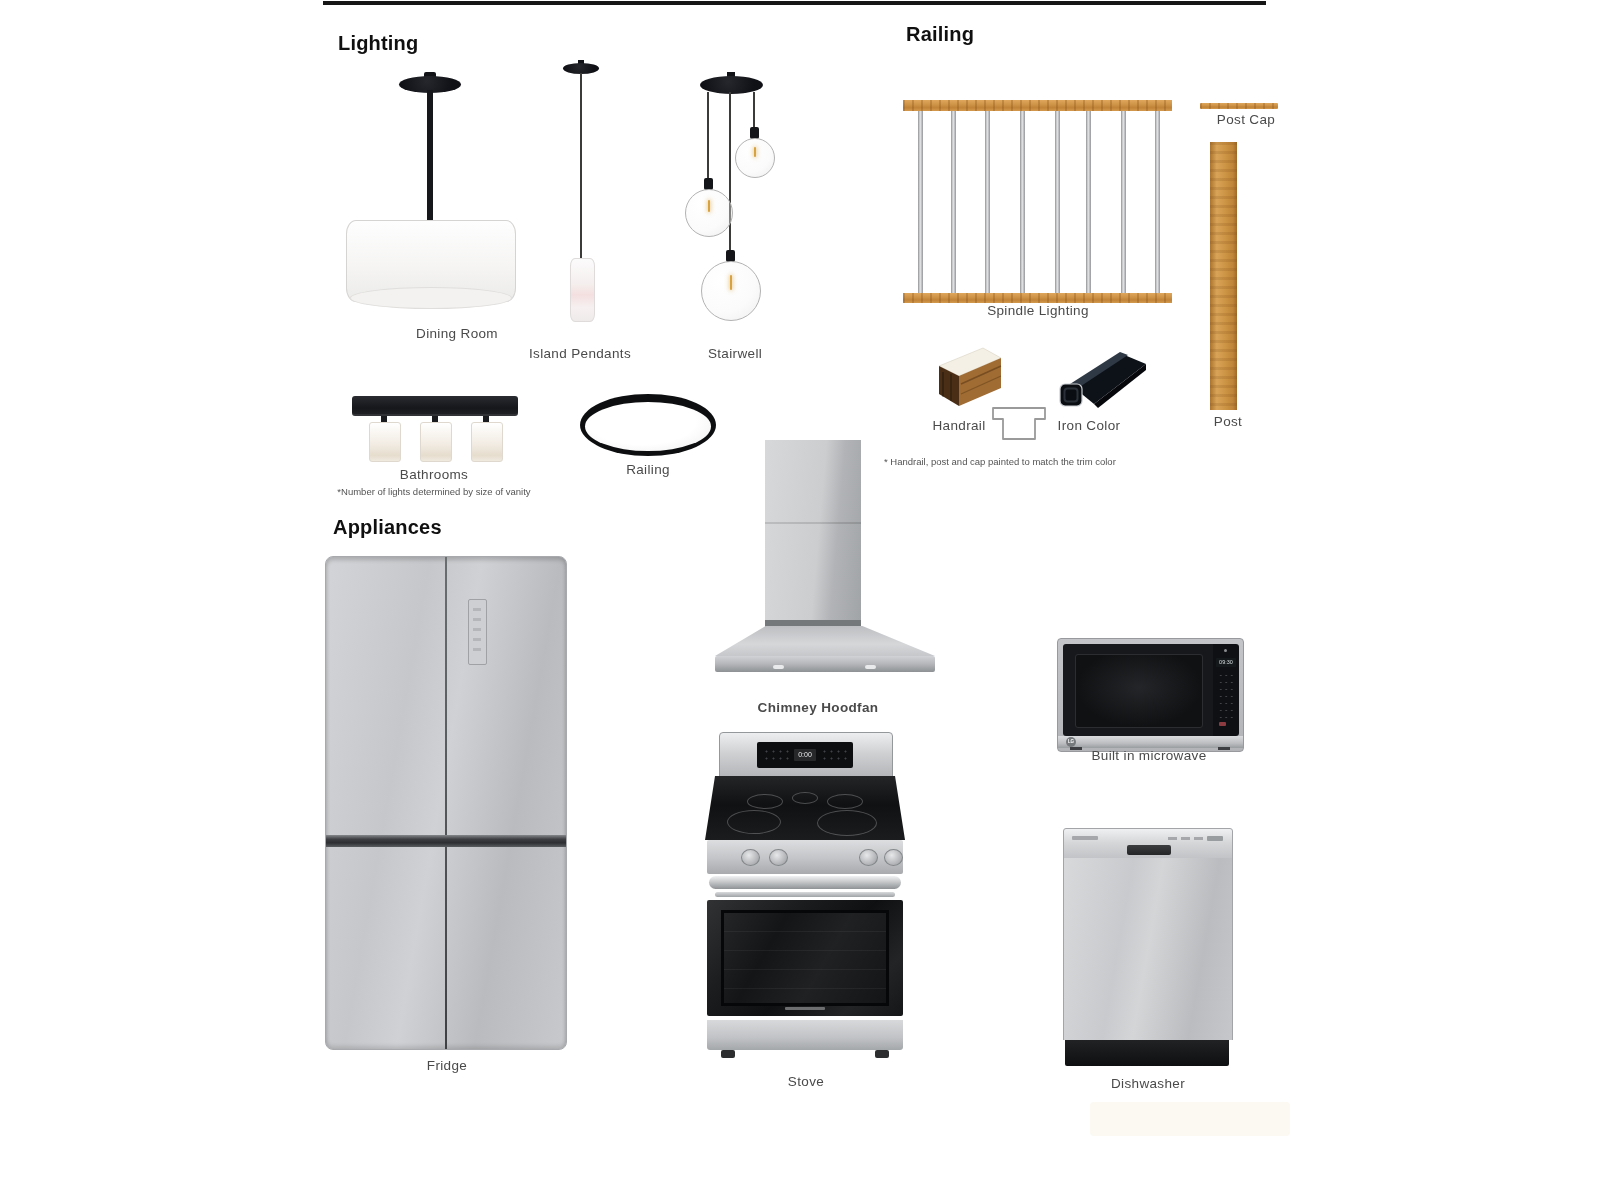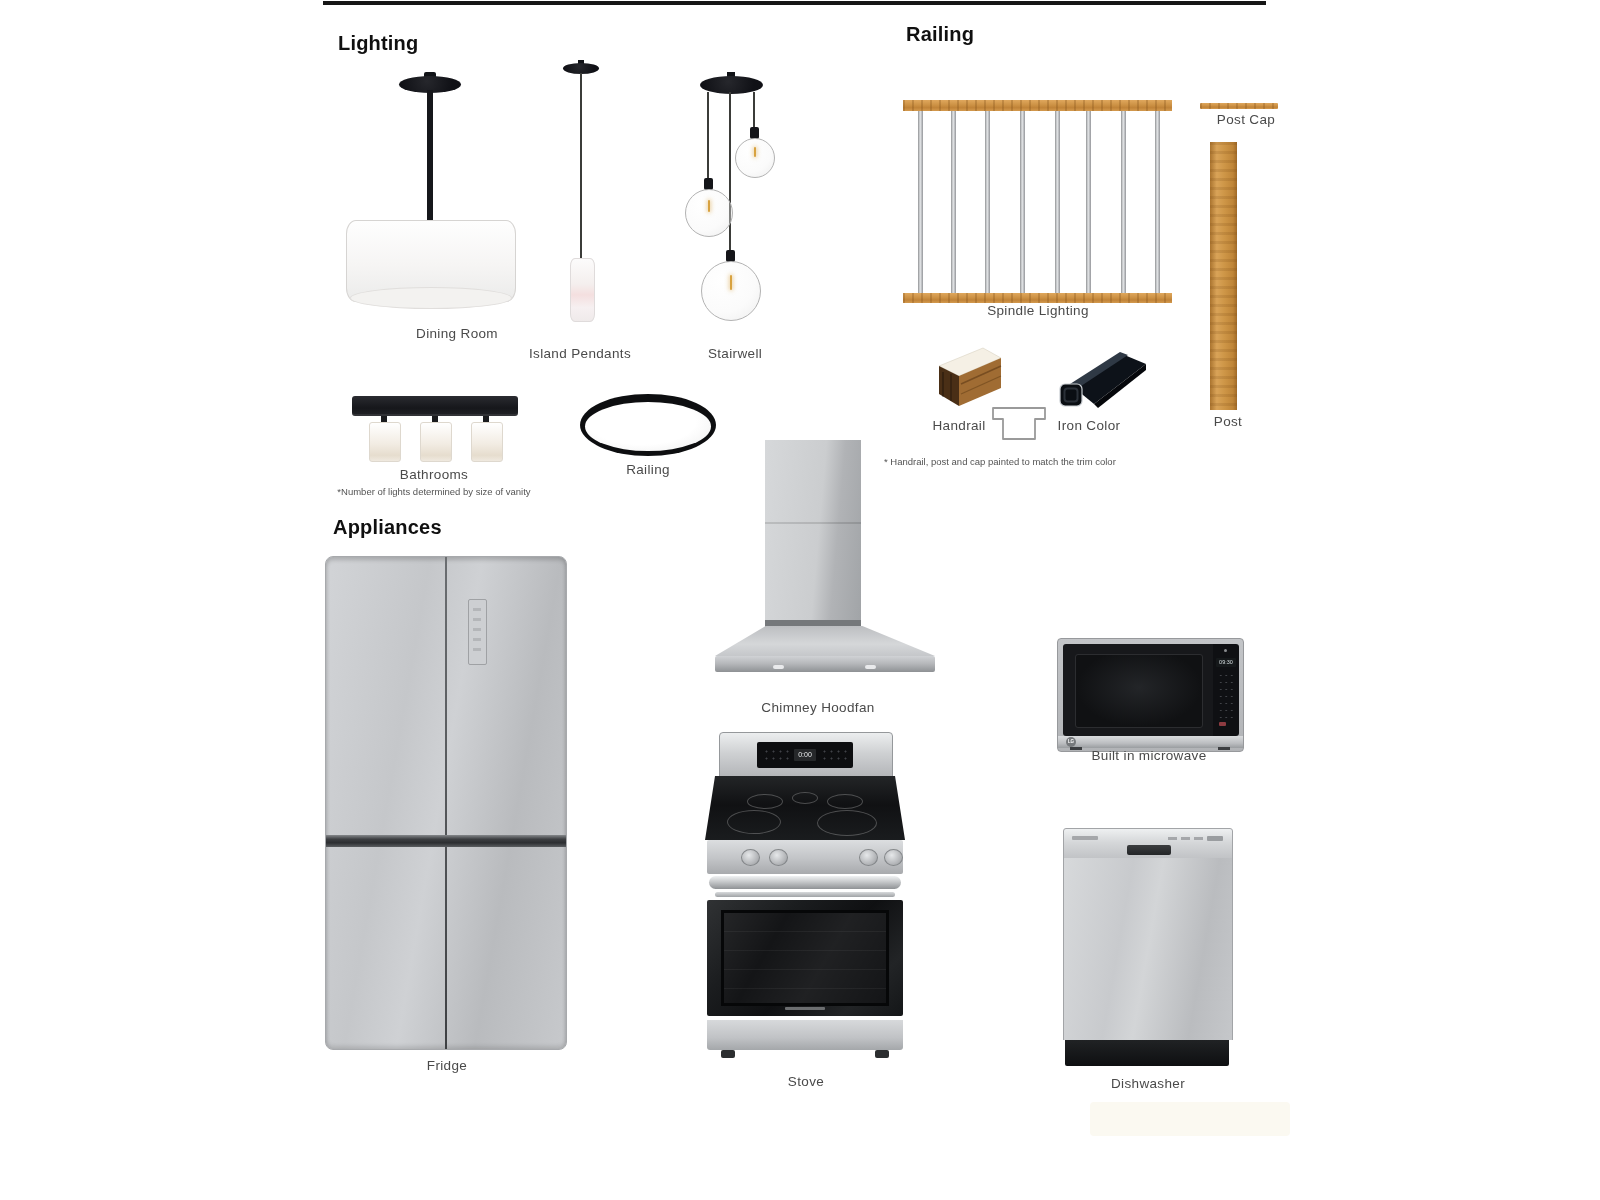--- a/index.html
+++ b/index.html
@@ -173,21 +173,21 @@
     <div class="abs" style="left:50px;top:82px;width:96px;height:2px;background:rgba(0,0,0,.12);"></div>
     <div class="abs" style="left:50px;top:180px;width:96px;height:8px;background:#75787b;"></div>
     <div class="abs" style="left:0;top:186px;width:220px;height:30px;clip-path:polygon(23% 0, 67% 0, 100% 100%, 0 100%);
                 background:linear-gradient(180deg,#bcbec1,#d5d7d9 60%,#c5c7ca);"></div>
     <div class="abs" style="left:0;top:216px;width:220px;height:16px;border-radius:2px;
                 background:linear-gradient(180deg,#d0d2d5 0%,#b4b6b9 50%,#8e9194 100%);">
       <div class="abs" style="left:58px;bottom:3px;width:11px;height:4px;background:#e9eaec;border-radius:2px;"></div>
       <div class="abs" style="left:150px;bottom:3px;width:11px;height:4px;background:#e9eaec;border-radius:2px;"></div>
     </div>
   </div>
-  <div class="lbl" style="left:818px;top:700px;">Chimney Hoodfan</div>
+  <div class="lbl" style="left:818px;top:700px;font-weight:bold;">Chimney Hoodfan</div>
 
   <div class="abs" style="left:705px;top:730px;width:200px;height:334px;">
     <div class="abs" style="left:14px;top:2px;width:172px;height:44px;border:1px solid #95989b;border-radius:4px 4px 0 0;
                 background:linear-gradient(180deg,#eceeef 0%,#cfd1d3 45%,#b3b5b8 100%);"></div>
     <div class="abs" style="left:52px;top:12px;width:96px;height:26px;background:#0d0e10;border-radius:2px;">
       <div class="tinydots" style="left:6px;top:6px;width:26px;height:15px;"></div>
       <div class="tinydots" style="left:64px;top:6px;width:26px;height:15px;"></div>
       <div class="abs" style="left:37px;top:7px;width:22px;height:12px;background:#26282a;border-radius:1px;
                   color:#e8eaec;font-size:7px;line-height:12px;text-align:center;">0:00</div>
     </div>

